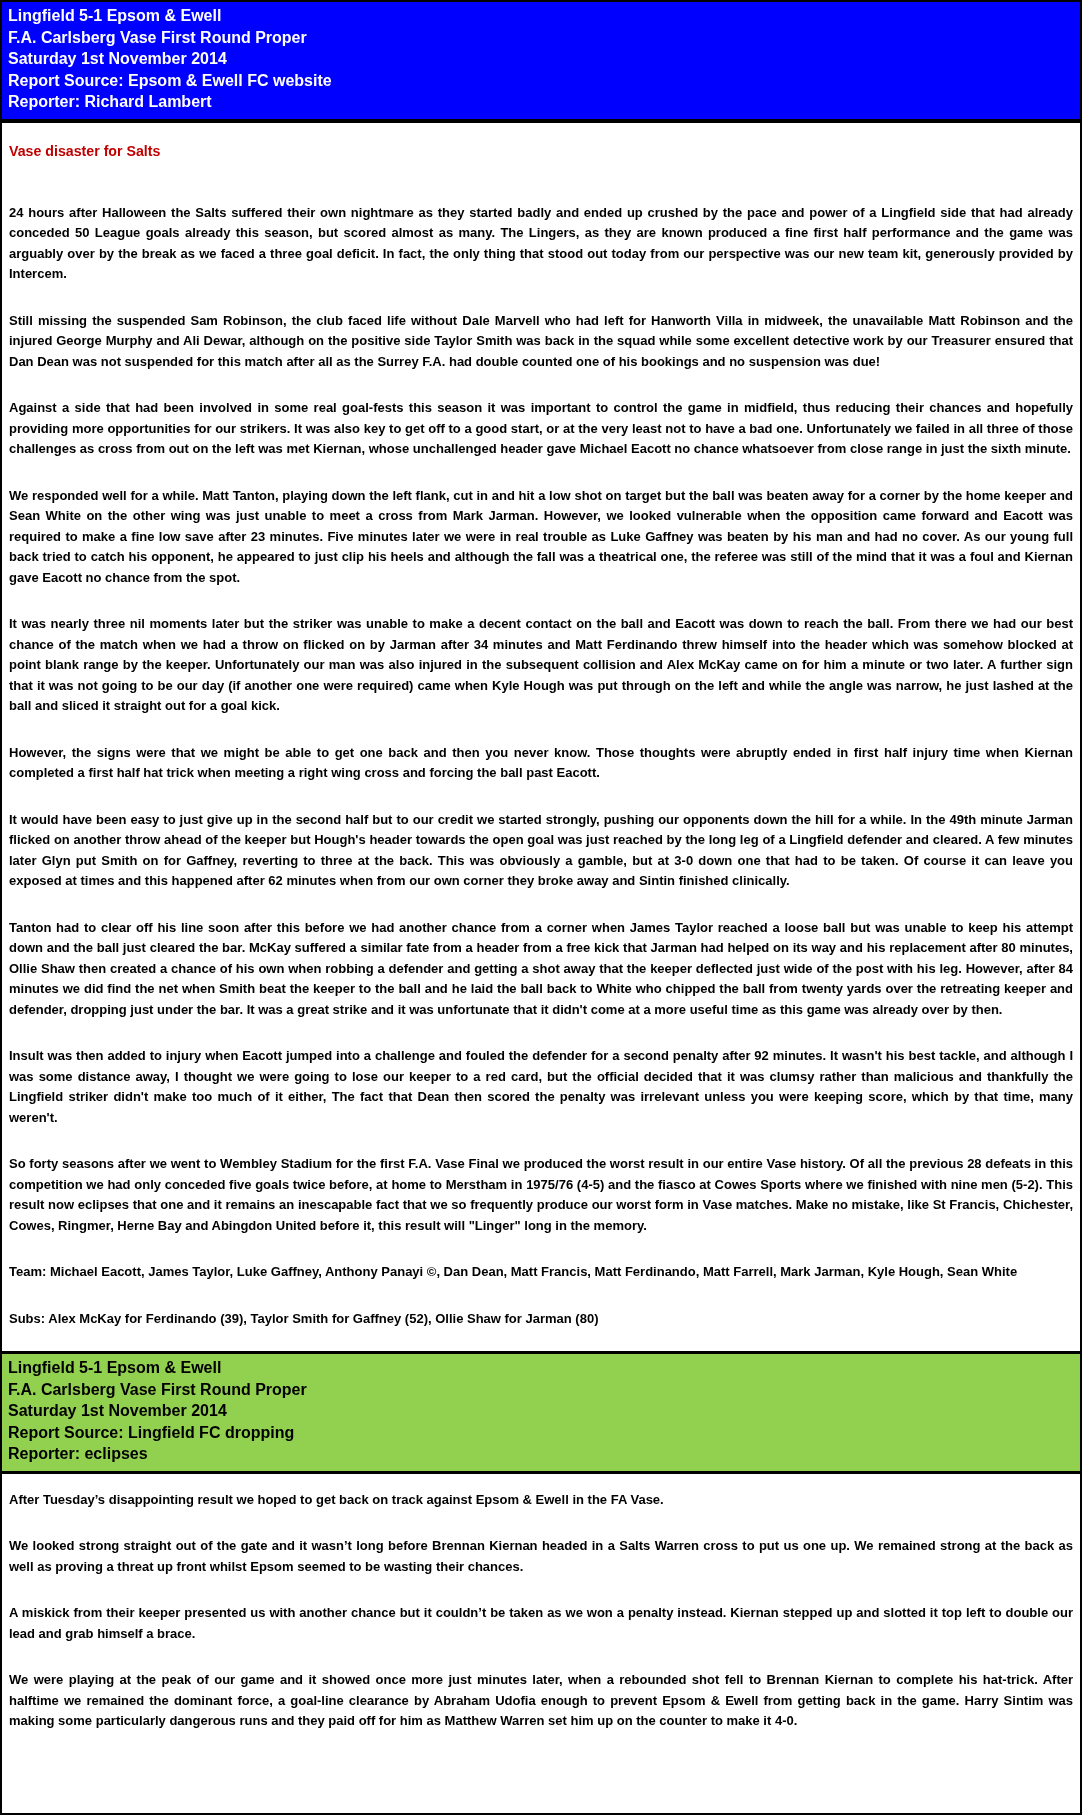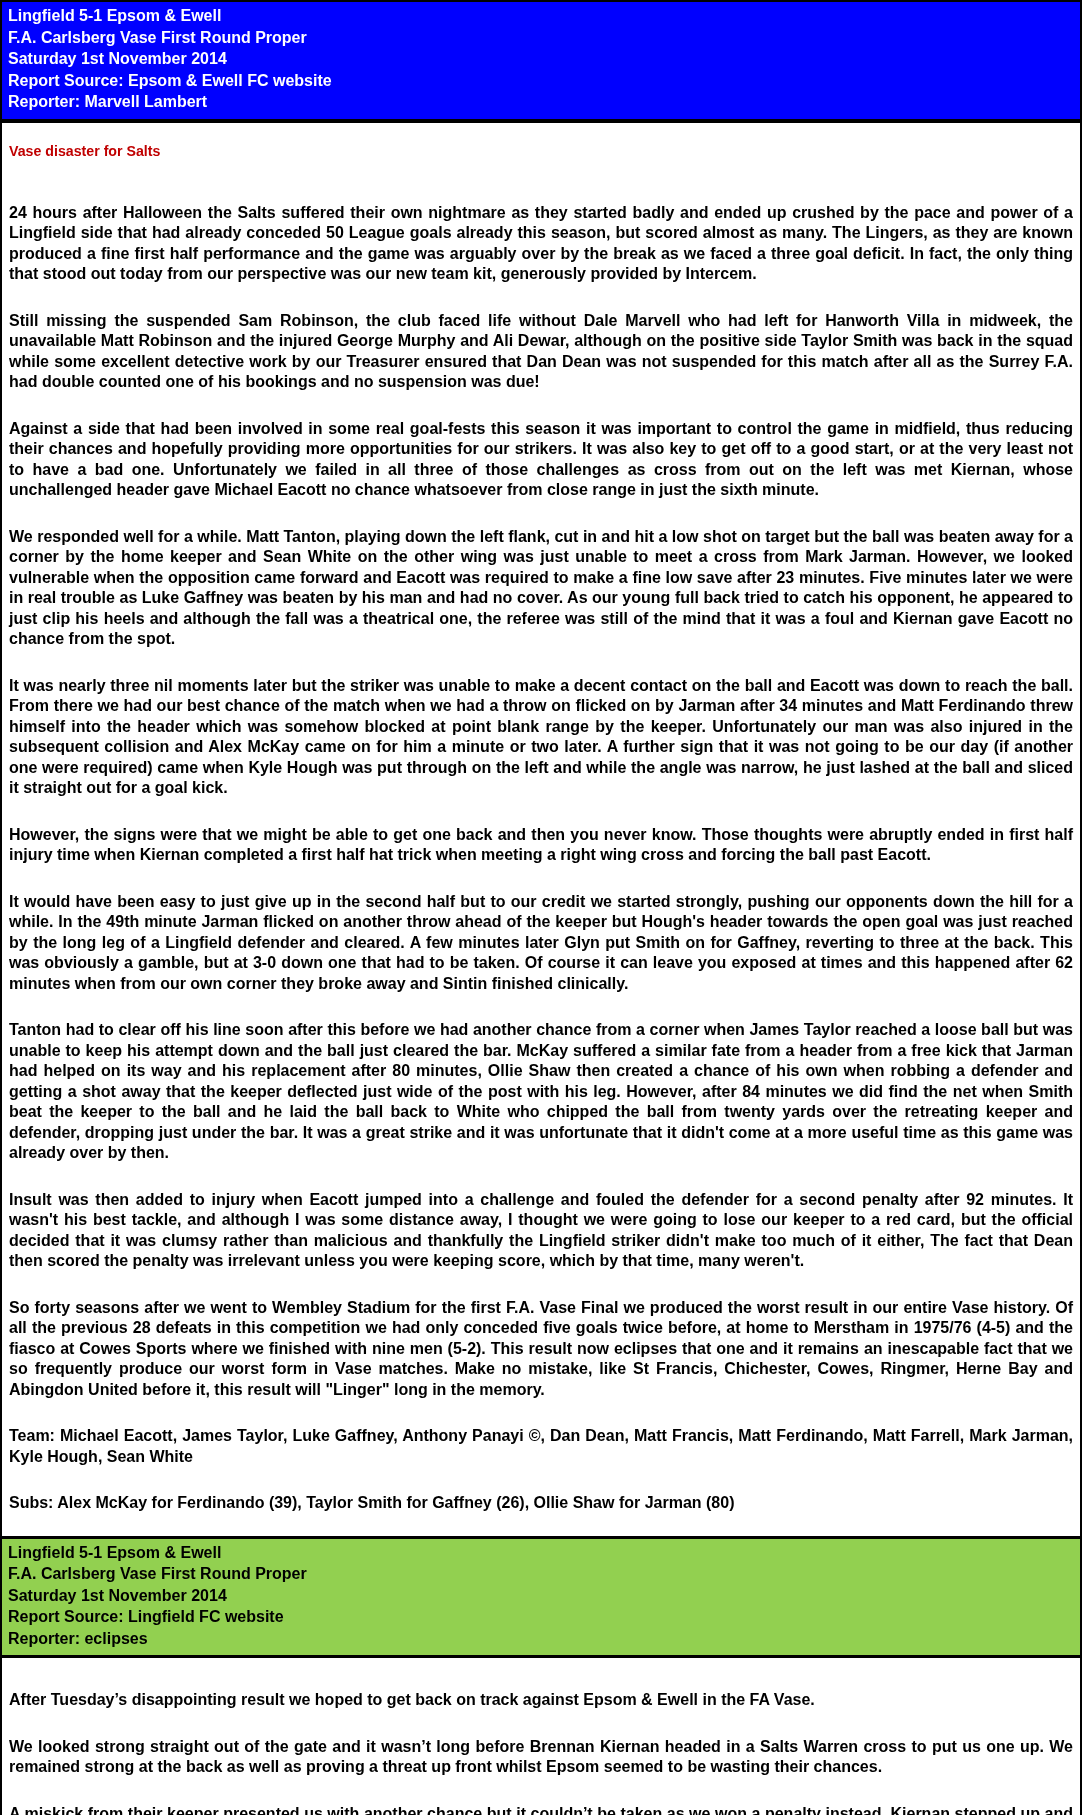--- a/index.html
+++ b/index.html
@@ -27,61 +27,61 @@
   }
   .hdr-line { font-size: 16px; line-height: 21.5px; white-space: nowrap; }
   .content { box-sizing: border-box; padding: 16px 7px 4px 7px; }
   .headline {
     color: #C00000;
     font-size: 14.2px;
     line-height: 20px;
     margin: 2px 0 42px 0;
   }
   .content p {
-    font-size: 16px;
+    font-size: 13px;
     line-height: 20.5px;
     text-align: justify;
-    margin: 16px 0 26px 0;
+    margin: 0 0 26px 0;
   }
   .content p:last-child { margin-bottom: 18px; }
 </style>
 </head>
 <body>
 
 <div class="page">
 
   <header class="hdr hdr-blue">
     <div class="hdr-line">Lingfield 5-1 Epsom &amp; Ewell</div>
     <div class="hdr-line">F.A. Carlsberg Vase First Round Proper</div>
     <div class="hdr-line">Saturday 1st November 2014</div>
     <div class="hdr-line">Report Source: Epsom &amp; Ewell FC website</div>
-    <div class="hdr-line">Reporter: Marvell Lambert</div>
+    <div class="hdr-line">Reporter: Richard Lambert</div>
   </header>
 
   <section class="content">
     <div class="headline">Vase disaster for Salts</div>
     <p>24 hours after Halloween the Salts suffered their own nightmare as they started badly and ended up crushed by the pace and power of a Lingfield side that had already conceded 50 League goals already this season, but scored almost as many. The Lingers, as they are known produced a fine first half performance and the game was arguably over by the break as we faced a three goal deficit. In fact, the only thing that stood out today from our perspective was our new team kit, generously provided by Intercem.</p>
     <p>Still missing the suspended Sam Robinson, the club faced life without Dale Marvell who had left for Hanworth Villa in midweek, the unavailable Matt Robinson and the injured George Murphy and Ali Dewar, although on the positive side Taylor Smith was back in the squad while some excellent detective work by our Treasurer ensured that Dan Dean was not suspended for this match after all as the Surrey F.A. had double counted one of his bookings and no suspension was due!</p>
     <p>Against a side that had been involved in some real goal-fests this season it was important to control the game in midfield, thus reducing their chances and hopefully providing more opportunities for our strikers. It was also key to get off to a good start, or at the very least not to have a bad one. Unfortunately we failed in all  three of those challenges as cross from out on the left was met Kiernan, whose unchallenged header gave Michael Eacott no chance whatsoever from close range in just the sixth minute.</p>
     <p>We responded well for a while. Matt Tanton, playing down the left flank, cut in and hit a low shot on target but the ball was beaten away for a corner by the home keeper and Sean White on the other wing was just unable to meet a cross from Mark Jarman. However, we looked vulnerable when the opposition came forward and Eacott was required to make a fine low save after 23 minutes. Five minutes later we were in real trouble as Luke Gaffney was beaten by his man and had no cover. As our young full back tried to catch his opponent, he appeared to just clip his heels and although the fall was a theatrical one, the referee was still of the mind that it was a foul and Kiernan gave Eacott no chance from the spot.</p>
     <p>It was nearly three nil moments later but the striker was unable to make a decent contact on the ball and Eacott was down to reach the ball.  From there we had our best chance of the match when we had a throw on flicked on by Jarman after 34 minutes and Matt Ferdinando threw himself into the header which was somehow blocked at point blank range by the keeper. Unfortunately our man was also injured in the subsequent collision and Alex McKay came on for him a minute or two later. A further sign that it was not going to be our day (if another one were required) came when Kyle Hough was put through on the left and while the angle was narrow, he just lashed at the ball and sliced it straight out for a goal kick.</p>
     <p>However, the signs were that we might be able to get one back and then you never know. Those thoughts were abruptly ended in first half injury time when Kiernan completed a first half hat trick when meeting a right wing cross and forcing the ball past Eacott.</p>
     <p>It would have been easy to just give up in the second half but to our credit we started strongly, pushing our opponents down the hill for a while. In the 49th minute Jarman flicked on another throw ahead of the keeper but Hough's header towards the open goal was just reached by the long leg of a Lingfield defender and cleared. A few minutes later Glyn put Smith on for Gaffney, reverting to three at the back. This was obviously a gamble, but at 3-0 down one that had to be taken. Of course it can leave you exposed at times and this happened after 62 minutes when from our own corner they broke away and Sintin finished clinically.</p>
     <p>Tanton had to clear off his line soon after this before we had another chance from a corner when James Taylor reached a loose ball but was unable to keep his attempt down and the ball just cleared the bar. McKay suffered a similar fate from a header from a free kick that Jarman had helped on its way and his replacement after 80 minutes, Ollie Shaw then created a chance of his own when robbing a defender and getting a shot away that the keeper deflected just wide of the post with his leg. However, after 84 minutes we did find the net when Smith beat the keeper to the ball and he laid the ball back to White who chipped the ball from twenty yards over the retreating keeper and defender, dropping just under the bar. It was a great strike and it was unfortunate that it didn't come at a more useful time as this game was already over by then.</p>
     <p>Insult was then added to injury when Eacott jumped into a challenge and fouled the defender for a second penalty after 92 minutes. It wasn't his best tackle, and although I was some distance away, I thought we were going to lose our keeper to a red card, but the official decided that it was clumsy rather than malicious and thankfully the Lingfield striker didn't make too much of it either, The fact that Dean then scored the penalty was irrelevant unless you were keeping score, which by that time, many weren't.</p>
     <p>So forty seasons after we went to Wembley Stadium for the first F.A. Vase Final we produced the worst result in our entire Vase history. Of all the previous 28 defeats in this competition we had only conceded five goals twice before, at home to Merstham in 1975/76 (4-5) and the fiasco at Cowes Sports where we finished with nine men (5-2). This result now eclipses that one and it remains an inescapable fact that we so frequently produce our worst form in Vase matches. Make no mistake, like St Francis, Chichester, Cowes, Ringmer, Herne Bay and Abingdon United before it, this result will "Linger" long in the memory.</p>
     <p>Team: Michael Eacott, James Taylor, Luke Gaffney, Anthony Panayi ©, Dan Dean, Matt Francis, Matt Ferdinando, Matt Farrell, Mark Jarman, Kyle Hough, Sean White</p>
-    <p>Subs: Alex McKay for Ferdinando (39), Taylor Smith for Gaffney (26), Ollie Shaw for Jarman (80)</p>
+    <p>Subs: Alex McKay for Ferdinando (39), Taylor Smith for Gaffney (52), Ollie Shaw for Jarman (80)</p>
   </section>
 
   <header class="hdr hdr-green">
     <div class="hdr-line">Lingfield 5-1 Epsom &amp; Ewell</div>
     <div class="hdr-line">F.A. Carlsberg Vase First Round Proper</div>
     <div class="hdr-line">Saturday 1st November 2014</div>
-    <div class="hdr-line">Report Source: Lingfield FC website</div>
+    <div class="hdr-line">Report Source: Lingfield FC dropping</div>
     <div class="hdr-line">Reporter: eclipses</div>
   </header>
 
   <section class="content">
     <p>After Tuesday’s disappointing result we hoped to get back on track against Epsom &amp; Ewell in the FA Vase.</p>
     <p>We looked strong straight out of the gate and it wasn’t long before Brennan Kiernan headed in a Salts Warren cross to put us one up. We remained strong at the back as well as proving a threat up front whilst Epsom seemed to be wasting their chances.</p>
     <p>A miskick from their keeper presented us with another chance but it couldn’t be taken as we won a penalty instead. Kiernan stepped up and slotted it top left to double our lead and grab himself a brace.</p>
     <p>We were playing at the peak of our game and it showed once more just minutes later, when a rebounded shot fell to Brennan Kiernan to complete his hat-trick. After halftime we remained the dominant force, a goal-line clearance by Abraham Udofia enough to prevent Epsom &amp; Ewell from getting back in the game. Harry Sintim was making some particularly dangerous runs and they paid off for him as Matthew Warren set him up on the counter to make it 4-0.</p>
 
   </section>

